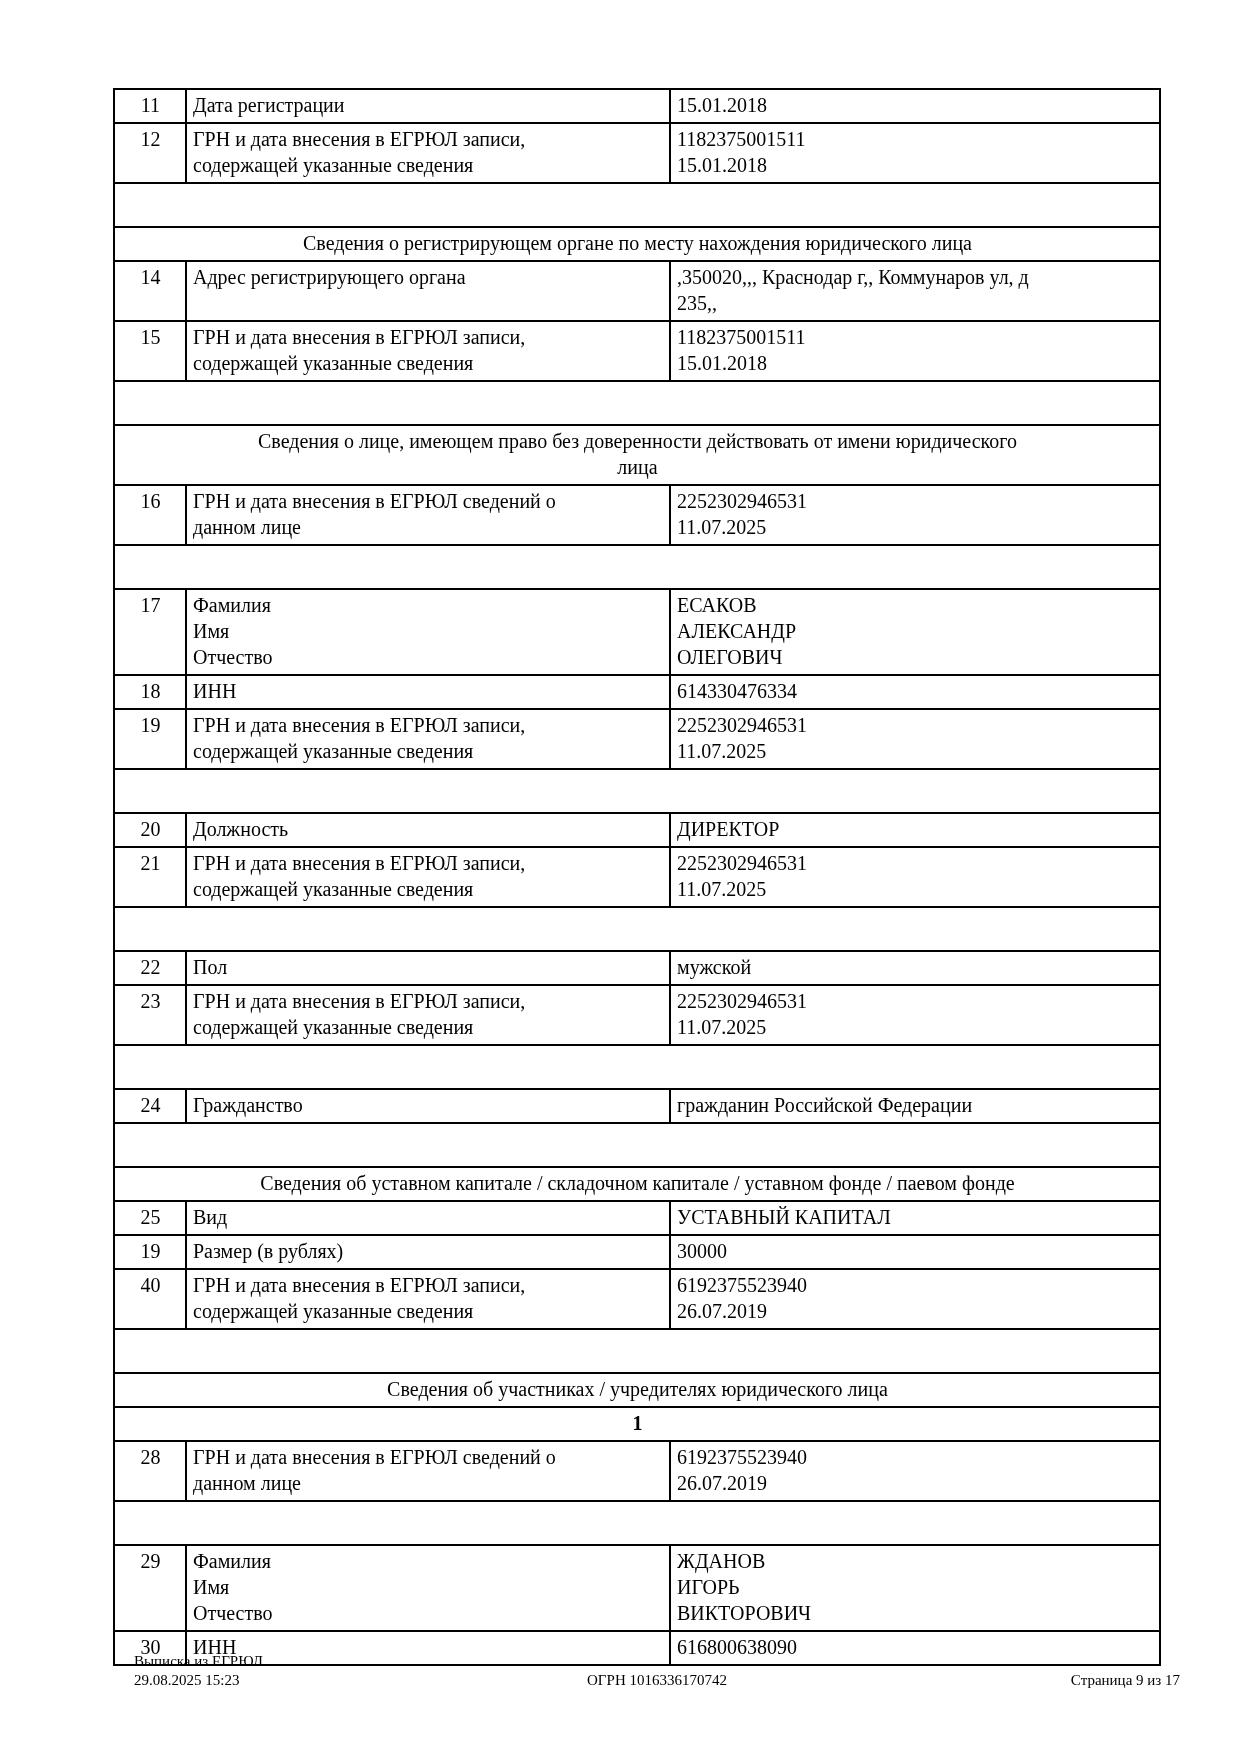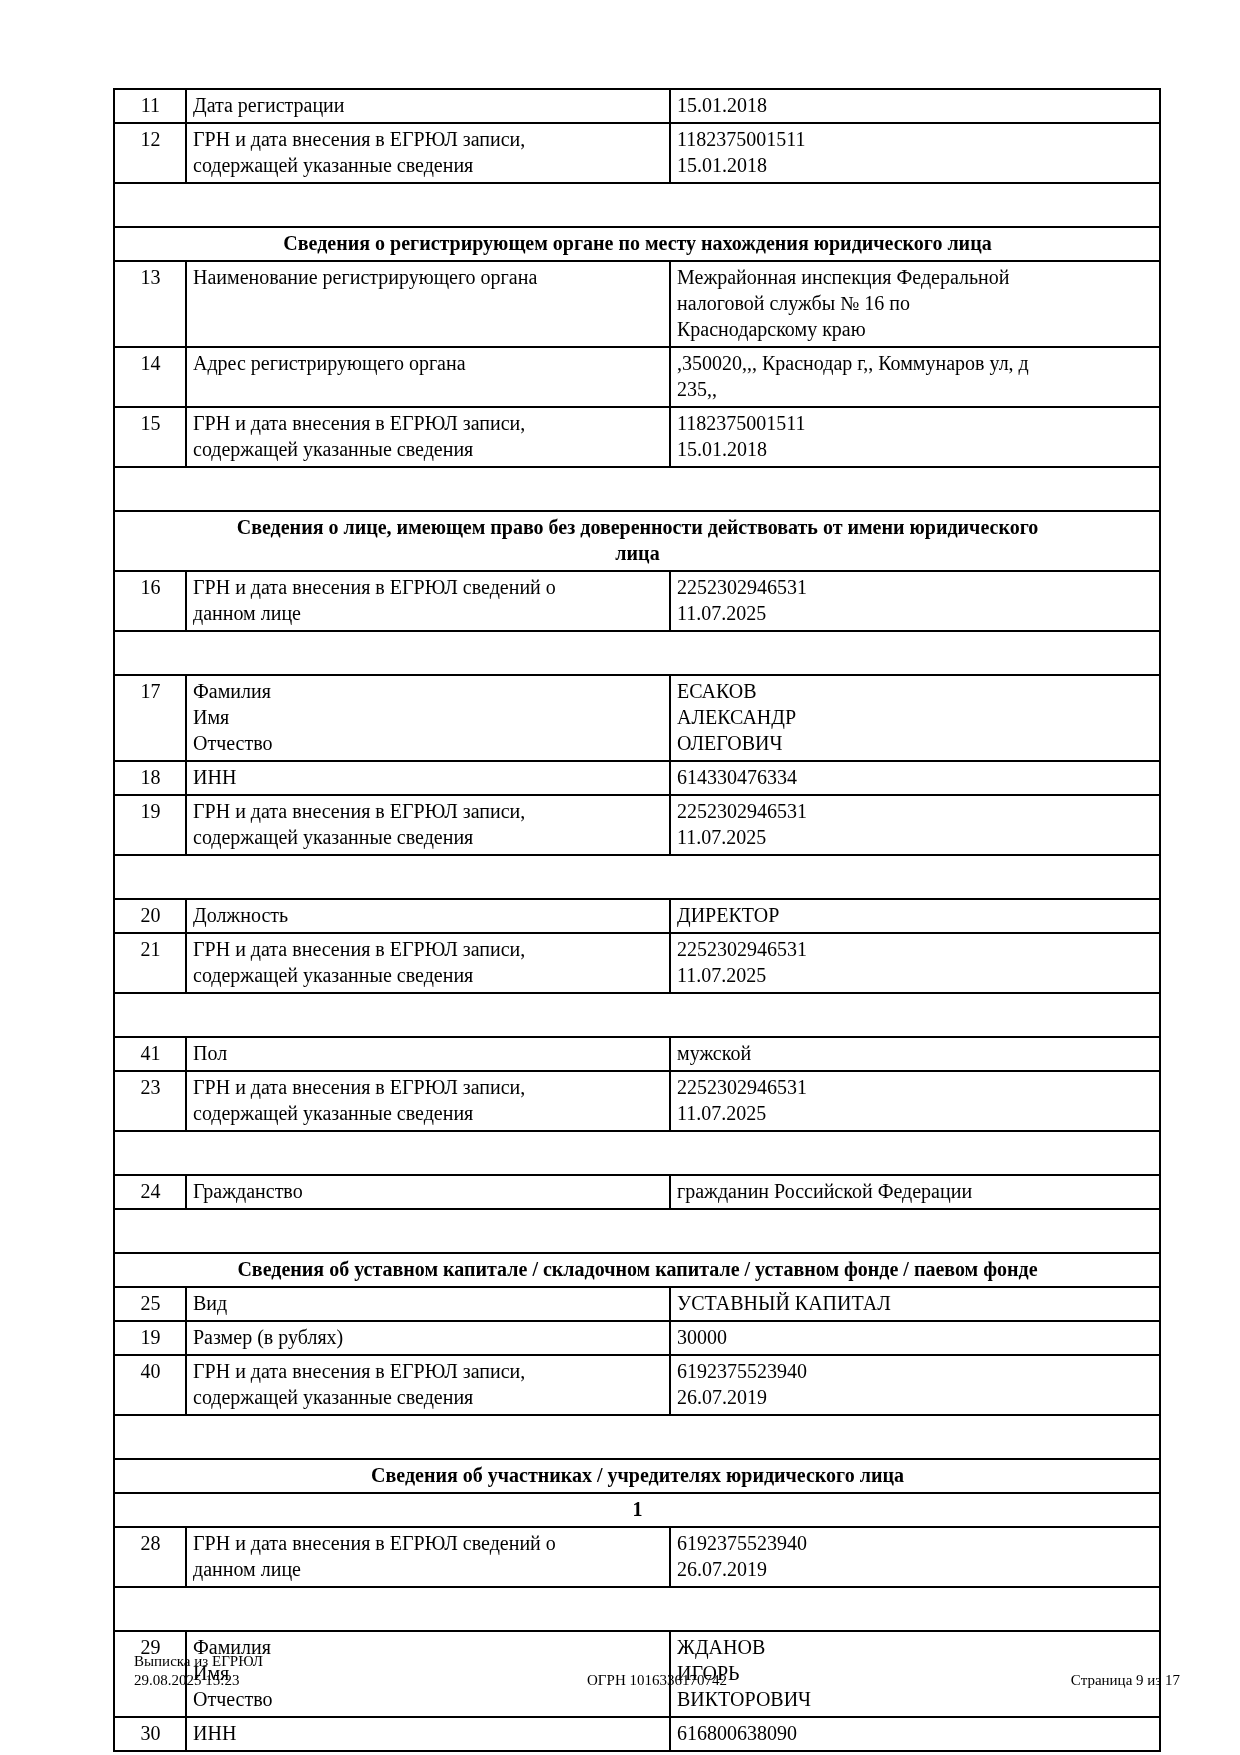--- a/index.html
+++ b/index.html
@@ -35,21 +35,21 @@
     padding: 2px 5px 4px 6px;
     white-space: pre-line;
     overflow: hidden;
   }
   td.num {
     text-align: center;
     padding-left: 2px;
     padding-right: 2px;
   }
   td.section {
-    font-weight: bold;
+    font-weight: normal;
     text-align: center;
   }
   td.subsection {
     font-weight: bold;
     text-align: center;
   }
   td.spacer {
     height: 36px;
     padding: 0;
   }
@@ -94,27 +94,20 @@
           <td class="value">1182375001511
 15.01.2018</td>
         </tr>
         <tr>
           <td class="spacer" colspan="3"></td>
         </tr>
         <tr>
           <td class="section" colspan="3">Сведения о регистрирующем органе по месту нахождения юридического лица</td>
         </tr>
         <tr>
-          <td class="num">13</td>
-          <td class="label">Наименование регистрирующего органа</td>
-          <td class="value">Межрайонная инспекция Федеральной
-налоговой службы № 16 по
-Краснодарскому краю</td>
-        </tr>
-        <tr>
           <td class="num">14</td>
           <td class="label">Адрес регистрирующего органа</td>
           <td class="value">,350020,,, Краснодар г,, Коммунаров ул, д
 235,,</td>
         </tr>
         <tr>
           <td class="num">15</td>
           <td class="label">ГРН и дата внесения в ЕГРЮЛ записи,
 содержащей указанные сведения</td>
           <td class="value">1182375001511
@@ -170,21 +163,21 @@
           <td class="num">21</td>
           <td class="label">ГРН и дата внесения в ЕГРЮЛ записи,
 содержащей указанные сведения</td>
           <td class="value">2252302946531
 11.07.2025</td>
         </tr>
         <tr>
           <td class="spacer" colspan="3"></td>
         </tr>
         <tr>
-          <td class="num">41</td>
+          <td class="num">22</td>
           <td class="label">Пол</td>
           <td class="value">мужской</td>
         </tr>
         <tr>
           <td class="num">23</td>
           <td class="label">ГРН и дата внесения в ЕГРЮЛ записи,
 содержащей указанные сведения</td>
           <td class="value">2252302946531
 11.07.2025</td>
         </tr>

